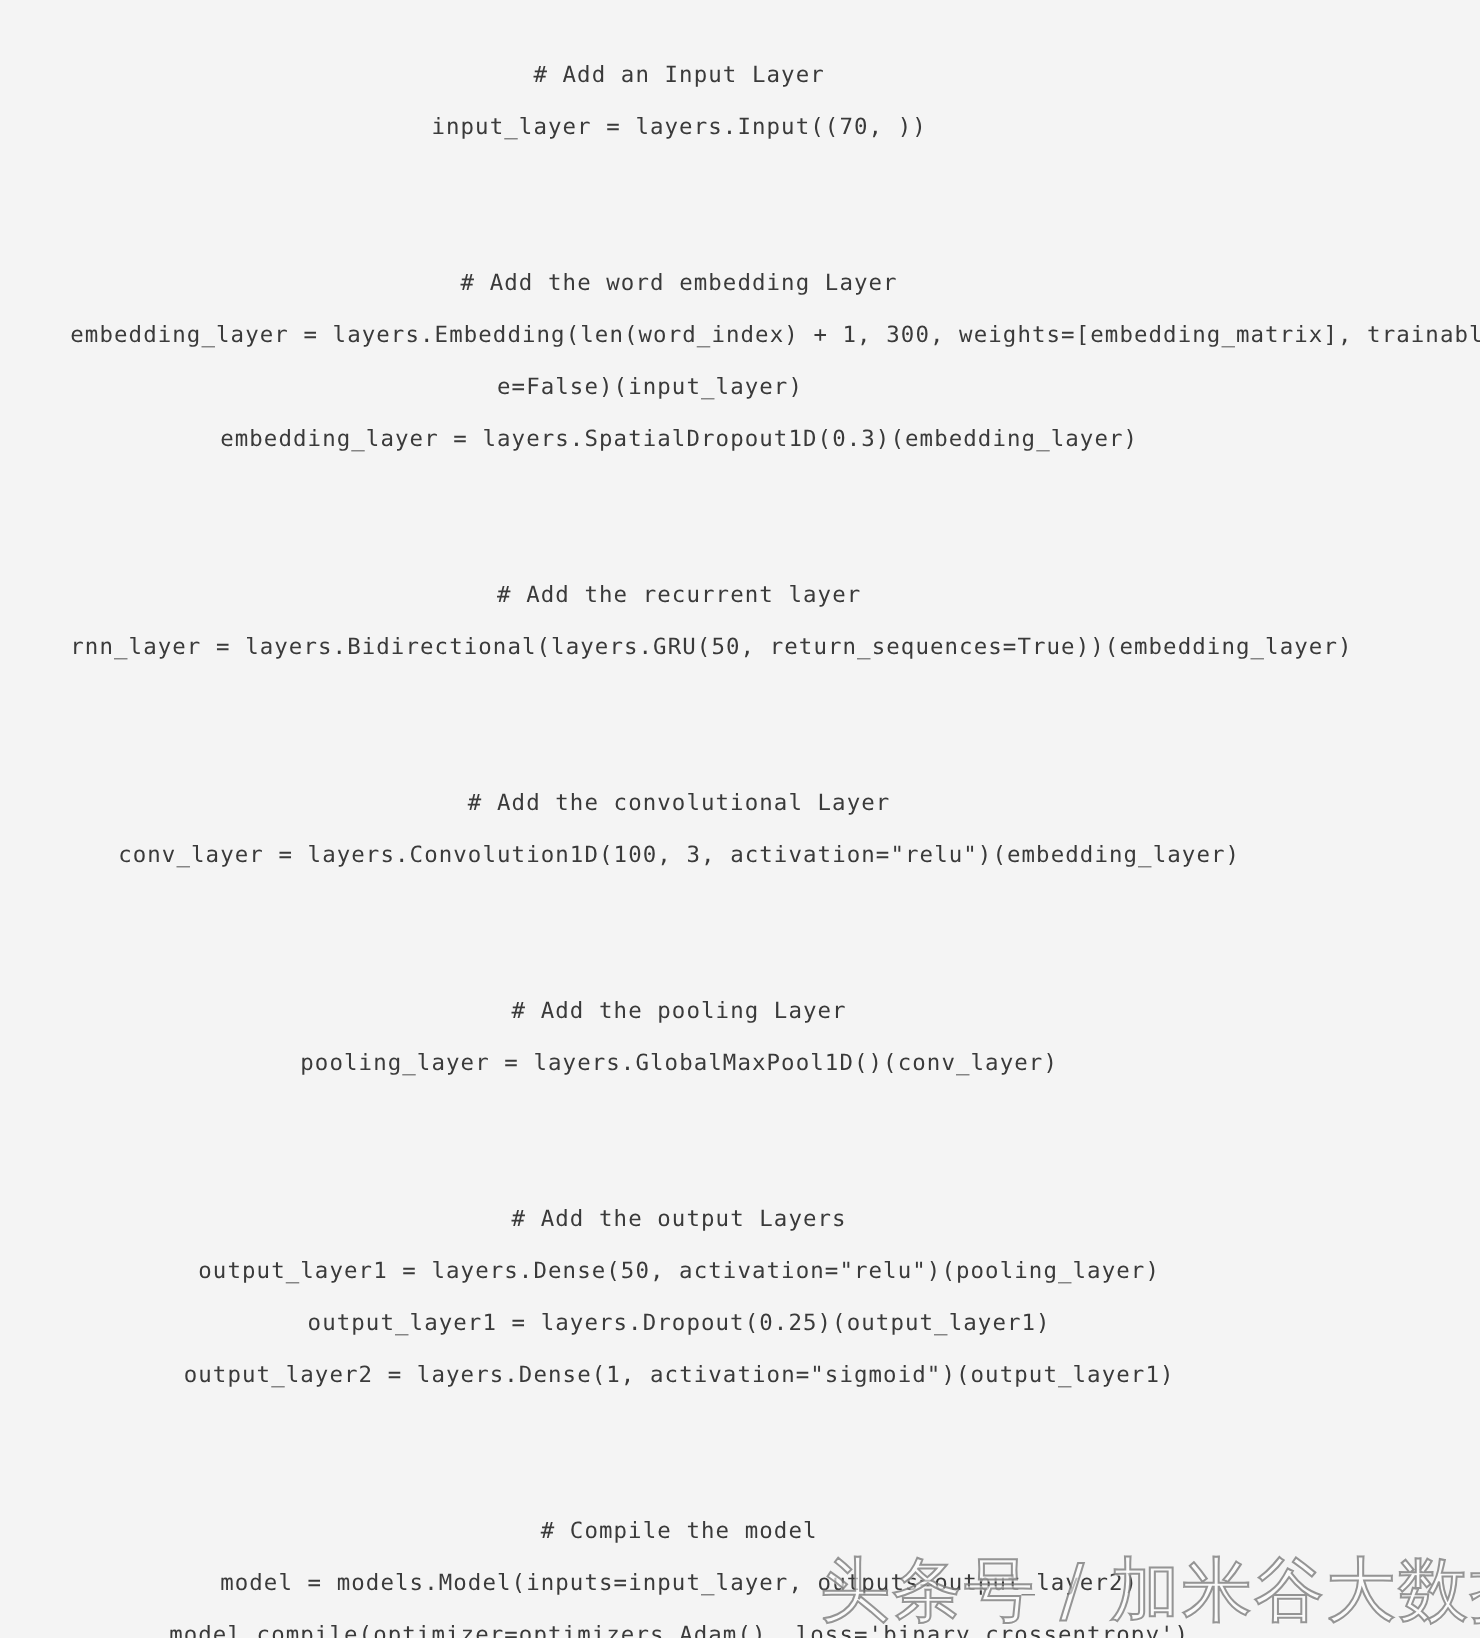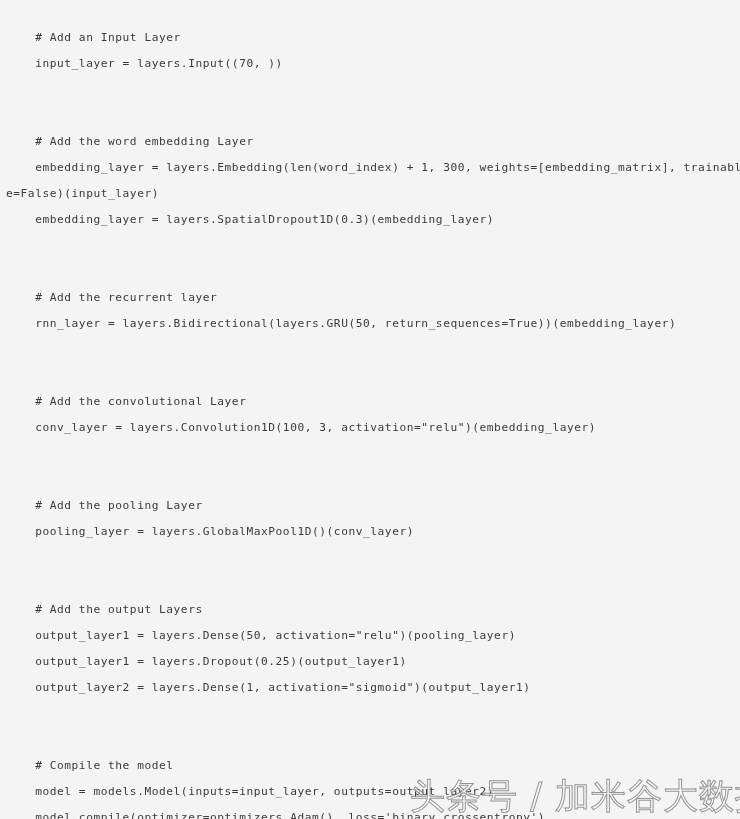--- a/index.html
+++ b/index.html
@@ -15,20 +15,21 @@
     overflow: hidden;
   }
 
   #code-surface {
     position: relative;
     width: 648px;
     height: 819px;
     background: #f4f4f4;
     box-sizing: border-box;
     padding: 0;
+    text-align: center;
   }
 
   #code-block {
     position: absolute;
     top: 12px;
     left: 0;
     right: 0;
     padding: 0 4px 0 6px;
     box-sizing: border-box;
   }

